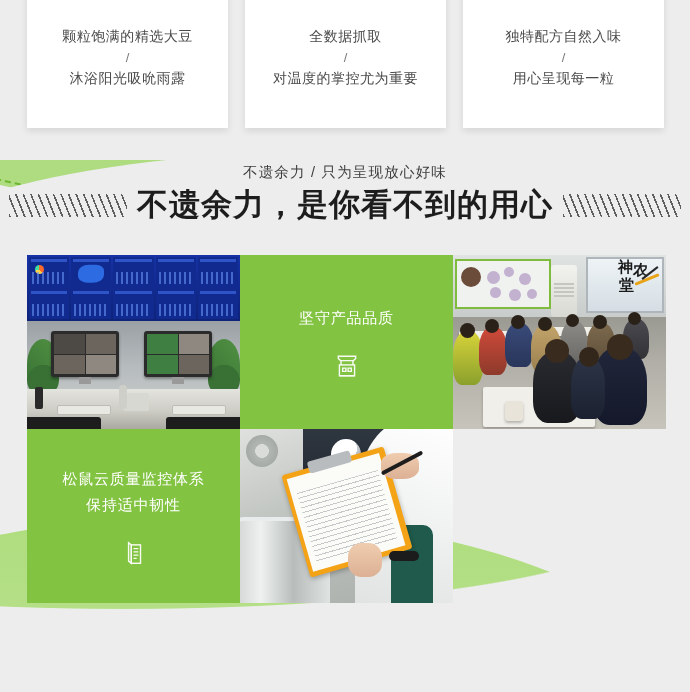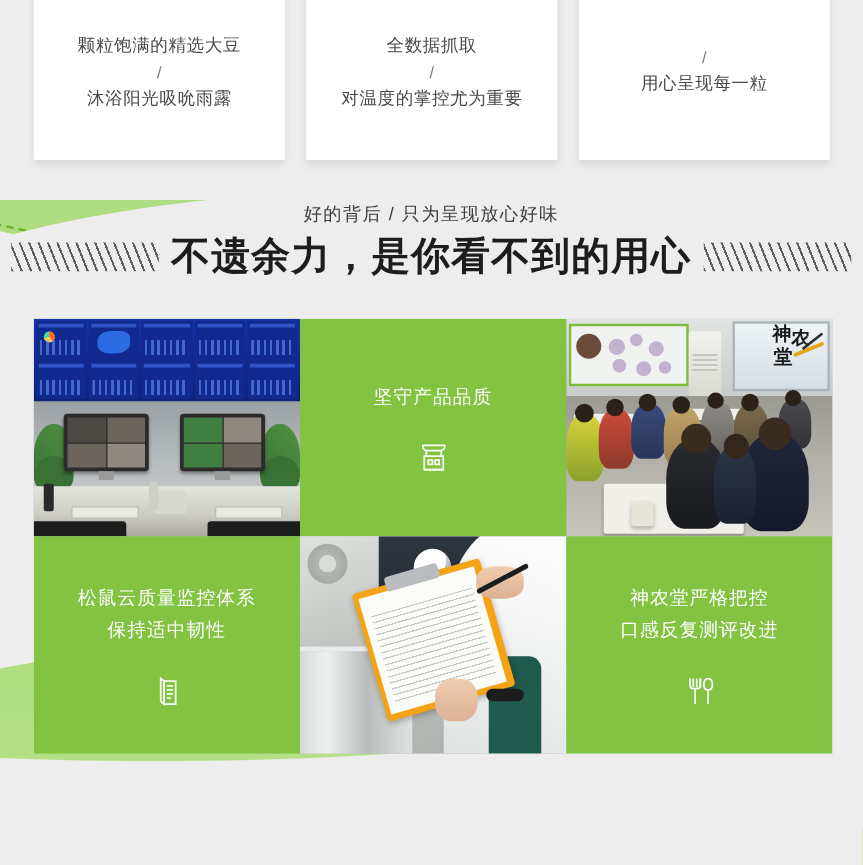--- a/index.html
+++ b/index.html
@@ -216,28 +216,29 @@
       <div class="card-line">沐浴阳光吸吮雨露</div>
     </div>
 
     <div class="card c2">
       <div class="card-line">全数据抓取</div>
       <div class="card-sep">/</div>
       <div class="card-line">对温度的掌控尤为重要</div>
     </div>
 
     <div class="card c3">
+      <div class="card-line">独特配方自然入味</div>
       <div class="card-sep">/</div>
       <div class="card-line">用心呈现每一粒</div>
     </div>
 
   </div>
 
   <div class="heading">
-    <div class="sub">好的背后 / 只为呈现放心好味</div>
+    <div class="sub">不遗余力 / 只为呈现放心好味</div>
     <div class="title-row">
       <div class="hatch"></div>
       <div class="title">不遗余力，是你看不到的用心</div>
       <div class="hatch"></div>
     </div>
   </div>
 
   <div class="grid">
 
     <div class="tile ph-control">
@@ -417,29 +418,16 @@
           <i class="ins-clip"></i>
         </span>
 
         <span class="ins-hand" style="right:34px;top:24px;width:38px;height:26px;"></span>
         <span class="ins-pen"></span>
         <span class="ins-hand" style="left:108px;bottom:26px;width:34px;height:34px;"></span>
         <span class="ins-watch"></span>
       </div>
     </div>
 
-    <div class="tile green">
-      <div class="tile-txt">神农堂严格把控</div>
-      <div class="tile-txt">口感反复测评改进</div>
-      <div class="tile-icon">
-        <svg viewBox="0 0 24 24" fill="none" stroke="#ffffff" stroke-width="1.3">
-          <path d="M7 2.5v6.5M9.6 2.5v6.5M12.2 2.5v6.5"></path>
-          <path d="M4.6 2.5v5.2a2.3 2.3 0 0 0 2.3 2.3h3.1a2.3 2.3 0 0 0 2.3-2.3V2.5"></path>
-          <path d="M8.4 10v11.5"></path>
-          <path d="M18 2.6c2 0 3.2 2 3.2 4.4s-1.2 4-3.2 4-3.2-1.6-3.2-4 1.2-4.4 3.2-4.4z"></path>
-          <path d="M18 11v10.5"></path>
-        </svg>
-      </div>
-    </div>
 
   </div>
 
 </div>
 
 </body></html>

